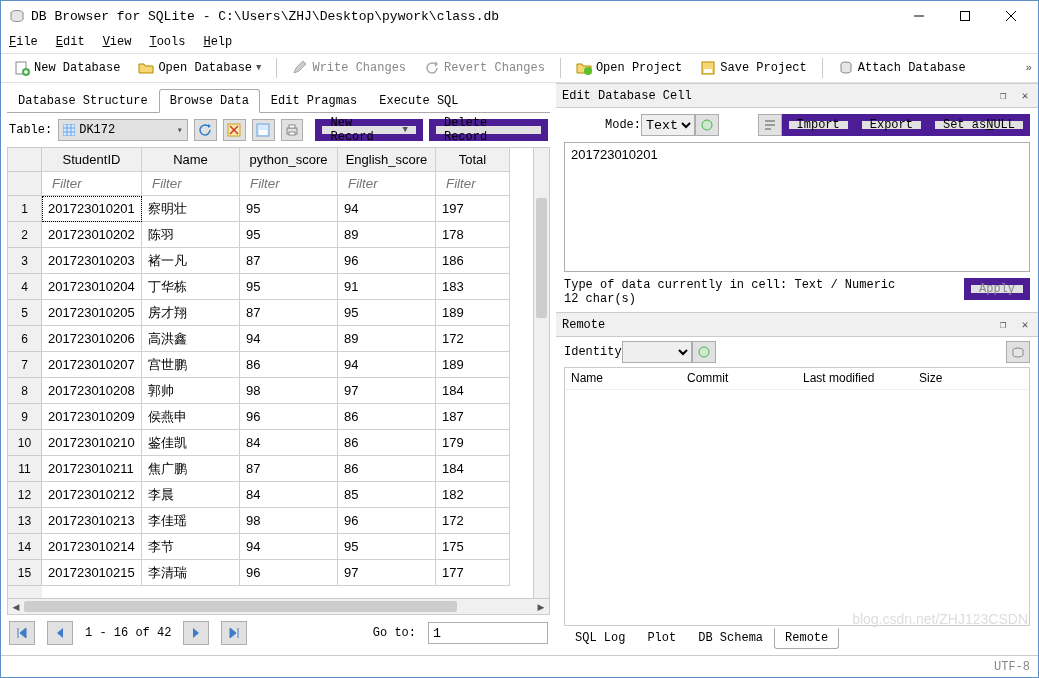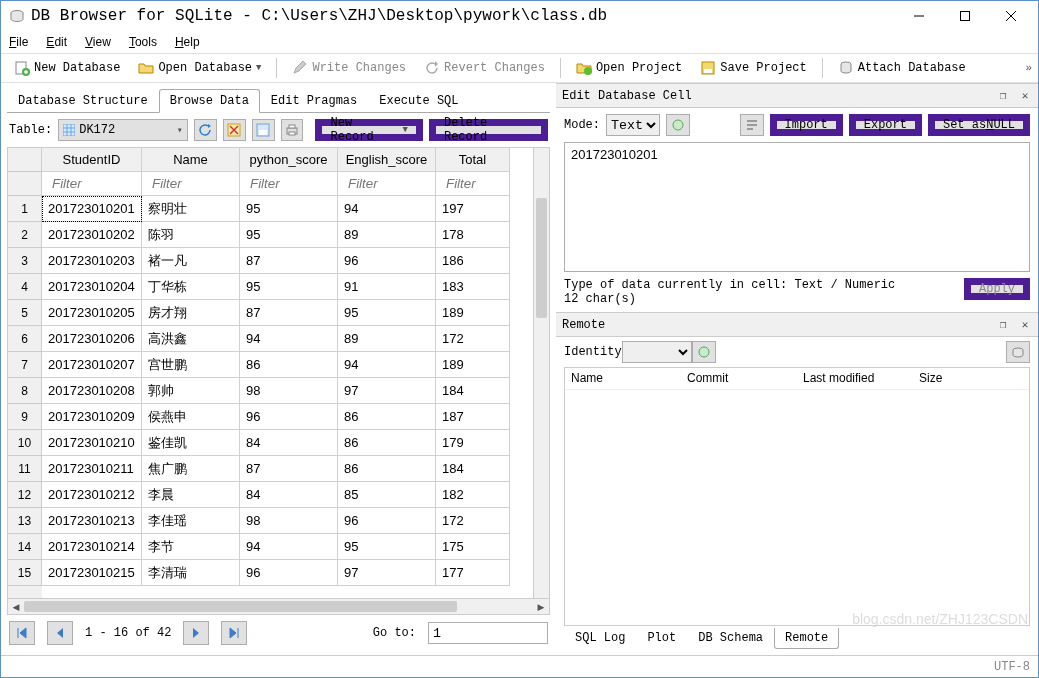--- a/index.html
+++ b/index.html
@@ -1,23 +1,23 @@
 <!DOCTYPE html>
 <html><head>
 <meta charset="utf-8">
 <style>
 * { box-sizing: border-box; margin: 0; padding: 0; }
 html, body { width: 1039px; height: 678px; font-family: "Segoe UI", Tahoma, sans-serif; font-size: 12px; background: #fff; overflow: hidden; }
 .window { width: 100%; height: 100%; border: 1px solid #5a8fc7; display: flex; flex-direction: column; }
 .titlebar { height: 30px; display: flex; align-items: center; padding: 0 4px; background: #fff; }
 .titlebar .ico { margin: 0 6px 0 4px; }
-.titlebar .title { flex: 1; font-size: 16px; color: #000; font-family: "Courier New", monospace; }
+.titlebar .title { flex: 1; font-size: 13px; color: #000; font-family: "Courier New", monospace; }
 .winbtns { display: flex; }
 .winbtn { width: 46px; height: 30px; display: flex; align-items: center; justify-content: center; }
-.menubar { height: 22px; display: flex; align-items: center; padding: 0 8px; background: #fff; font-family: Liberation Sans, sans-serif; }
+.menubar { height: 22px; display: flex; align-items: center; padding: 0 8px; background: #fff; font-family: Liberation Mono, monospace; }
 .menubar span { margin-right: 18px; }
 .menubar u { text-decoration: underline; }
 
 .toolbar { height: 30px; display: flex; align-items: center; padding: 2px 6px; background: #fff; border-top: 1px solid #e0e0e0; border-bottom: 1px solid #e0e0e0; font-family: "Courier New", monospace; gap: 4px; }
 .tbtn { display: flex; align-items: center; padding: 2px 6px; border: 1px solid transparent; border-radius: 2px; white-space: nowrap; }
 .tbtn .ico { margin-right: 4px; }
 .tsep { width: 1px; height: 20px; background: #ccc; margin: 0 4px; }
 .chev { margin-left: 4px; font-size: 9px; color: #555; }
 .disabled { color: #888; }
 
@@ -60,21 +60,21 @@
 .nav { display: flex; align-items: center; padding: 6px 2px; gap: 12px; font-family: "Courier New", monospace; }
 .nav .navbtn { width: 26px; height: 24px; border: 1px solid #adadad; background: #e1e1e1; display: flex; align-items: center; justify-content: center; }
 .nav .gotolbl { margin-left: auto; }
 .nav input { border: 1px solid #adadad; padding: 2px 4px; width: 120px; height: 22px; font-family: "Courier New", monospace; }
 
 .panel { display: flex; flex-direction: column; border-top: 1px solid #ccc; }
 .panelhead { height: 24px; background: #f0f0f0; display: flex; align-items: center; padding: 0 6px; font-family: "Courier New", monospace; border-bottom: 1px solid #ccc; }
 .panelhead .pspacer { flex: 1; }
 .panelhead .picon { margin-left: 8px; width: 14px; height: 14px; display: flex; align-items: center; justify-content: center; font-size: 11px; color: #555; }
 .editcell { flex: 0 0 auto; padding: 6px 8px; display: flex; flex-direction: column; }
-.moderow { display: flex; align-items: center; gap: 6px; font-family: "Courier New", monospace; }
+.moderow { display: flex; align-items: center; font-family: "Courier New", monospace; margin-left: 41px; }
 .moderow .mspacer { flex: 1; }
 .moderow select { border: 1px solid #adadad; height: 22px; font-family: "Courier New", monospace; }
 .editarea { margin-top: 6px; border: 1px solid #adadad; height: 130px; padding: 4px 6px; font-family: "Segoe UI", sans-serif; font-size: 13px; }
 .typeinfo { margin-top: 6px; font-family: "Courier New", monospace; display: flex; align-items: flex-start; }
 .typeinfo .tleft { flex: 1; }
 .remote { flex: 1; display: flex; flex-direction: column; overflow: hidden; }
 .identrow { display: flex; align-items: center; padding: 4px 8px; font-family: "Courier New", monospace; }
 .identrow select { border: 1px solid #adadad; height: 22px; width: 70px; }
 .remotelist { flex: 1; margin: 0 8px 0 8px; border: 1px solid #ccc; display: flex; flex-direction: column; overflow: hidden; }
 .rlh { display: flex; height: 22px; background: #fff; border-bottom: 1px solid #eee; }

